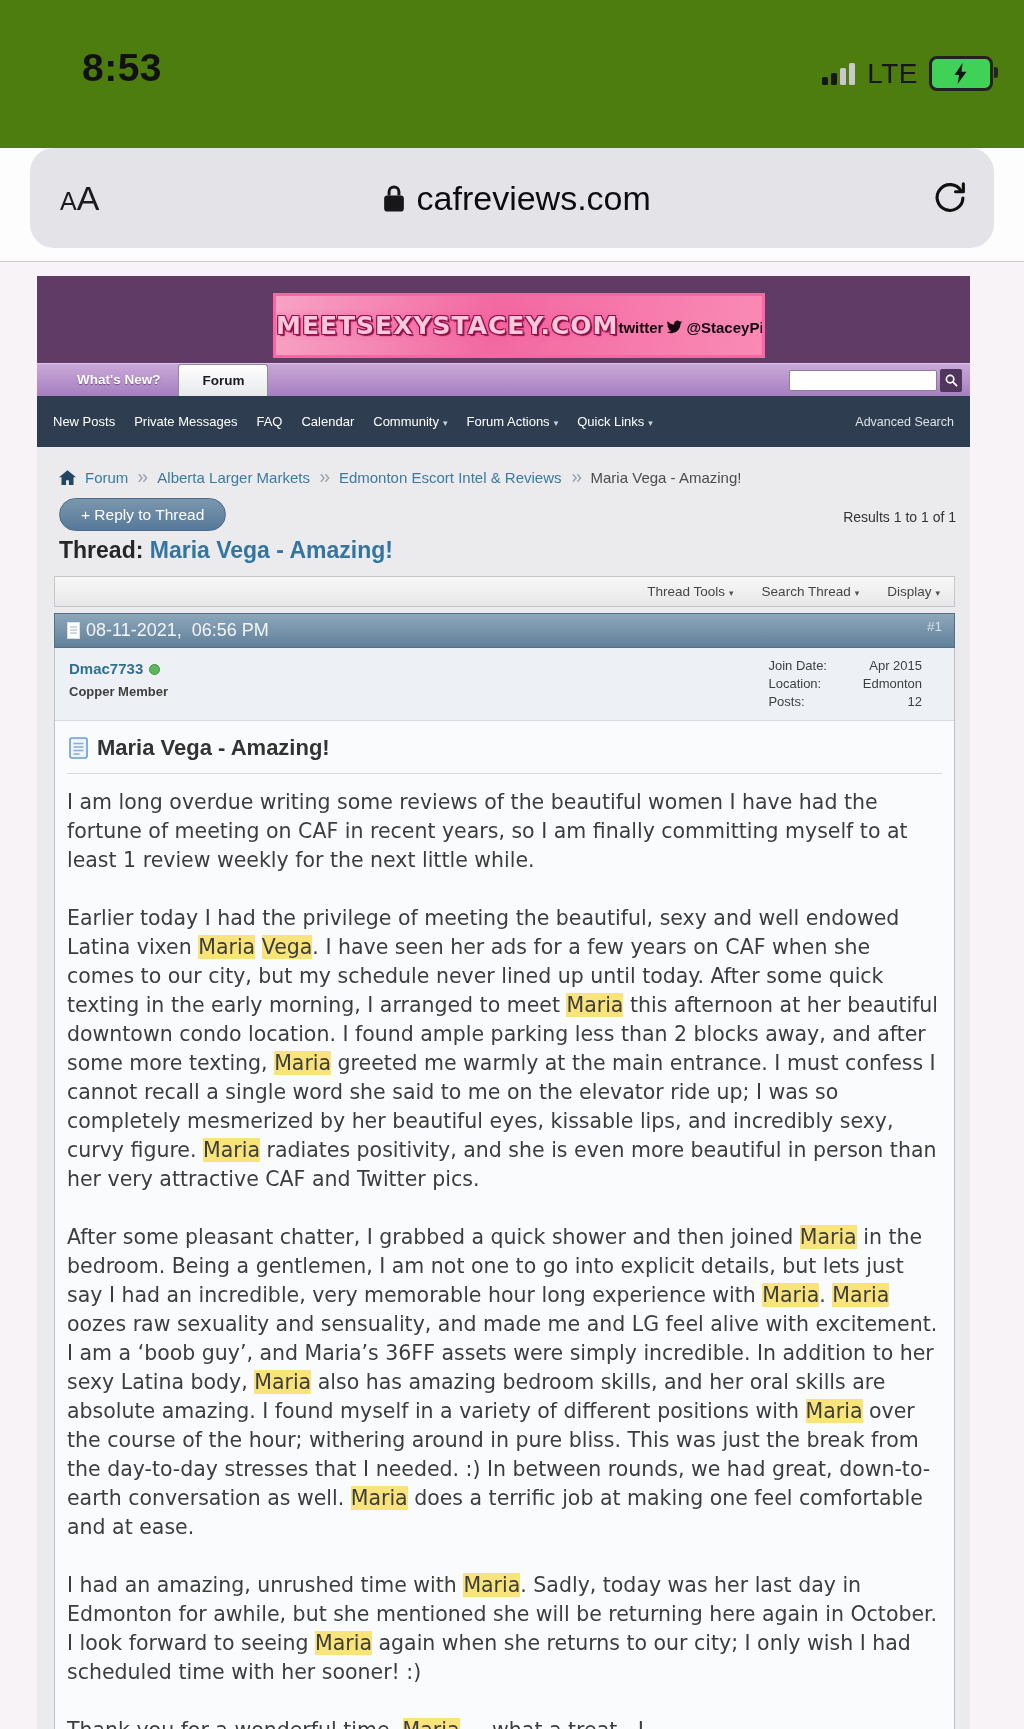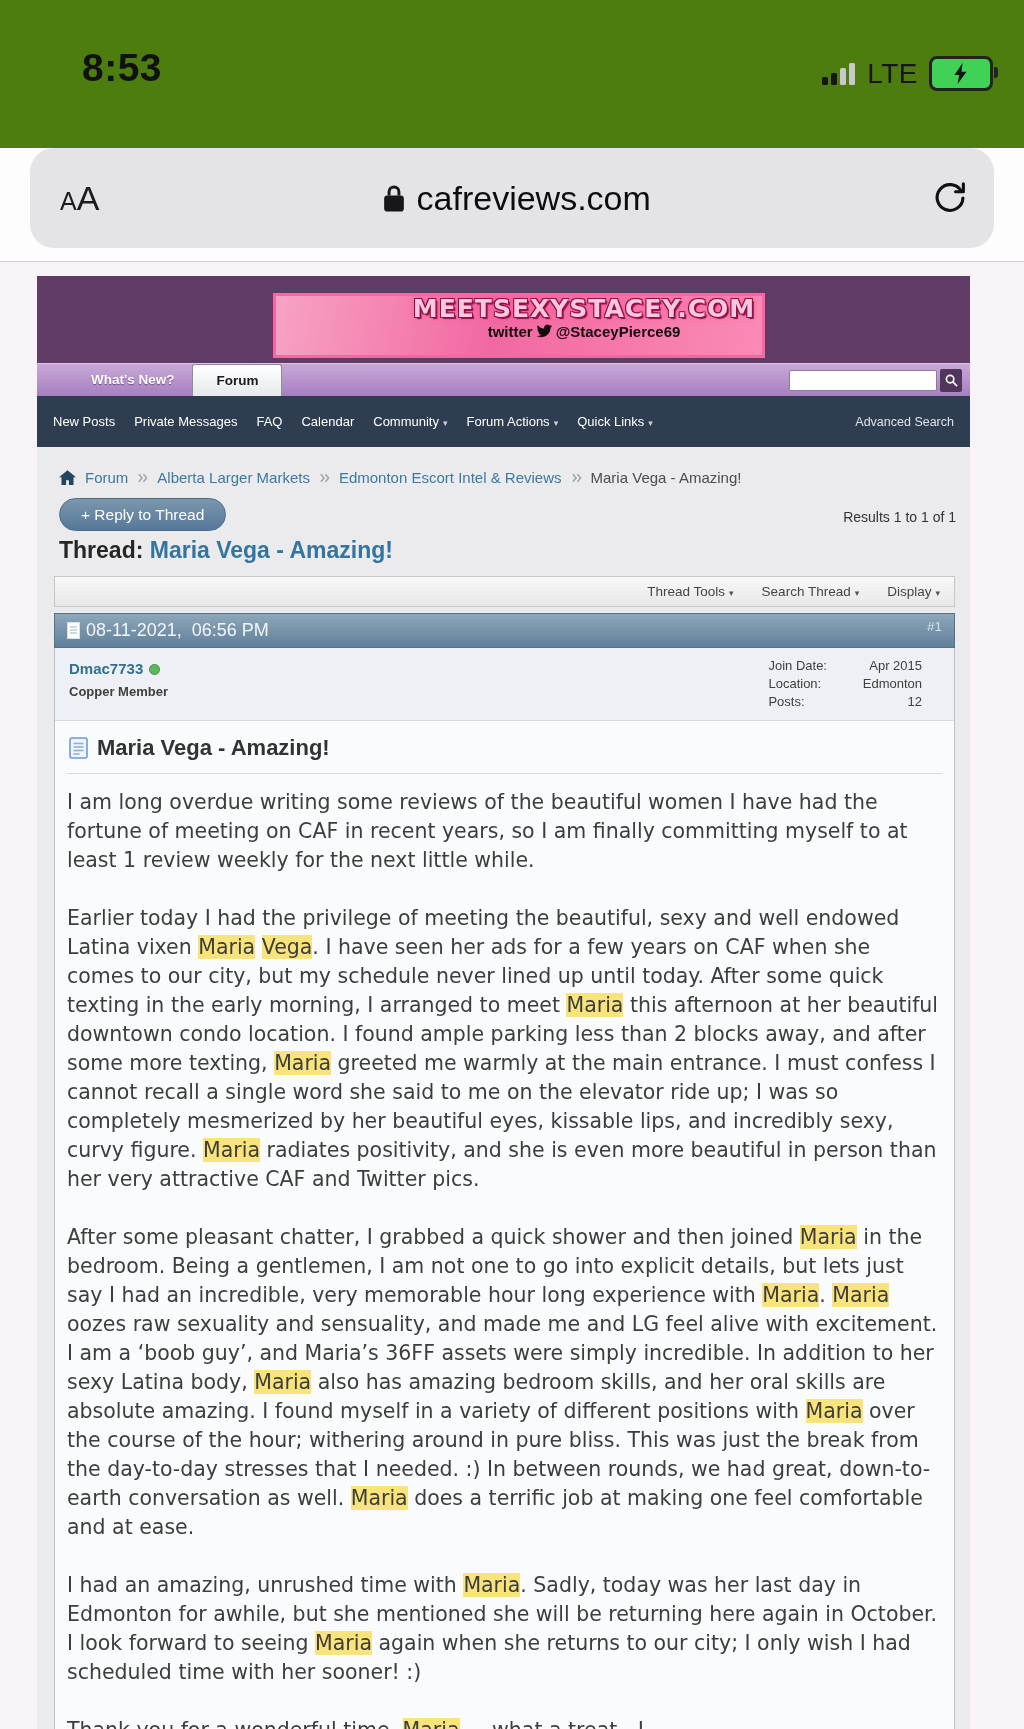--- a/index.html
+++ b/index.html
@@ -27,25 +27,25 @@
   .webpage{background:#f7f3f6;padding-top:14px;}
   .site{margin-left:37px;width:933px;}
 
   .site-header{position:relative;height:87px;background:#5f3b65;}
   .banner{position:absolute;left:236px;top:17px;width:486px;height:59px;border:3px solid #ff63a2;background:linear-gradient(100deg,#f7a3c4,#f268a1 45%,#fa8bb5);display:flex;overflow:hidden;cursor:pointer;}
   .banner-photo{width:130px;height:100%;background:
      radial-gradient(circle at 70% 30%,#d9b49a 0 18%,transparent 19%),
      radial-gradient(circle at 40% 60%,#a9765c 0 40%,transparent 41%),
      linear-gradient(120deg,#c39a82 10%,#8a5a46 55%,#f managed 0),
      linear-gradient(120deg,#c39a82 10%,#8a5a46 60%,#f585ae 61%);}
-  .banner-text{flex:1;display:flex;flex-direction:column;align-items:center;line-height:1;}
+  .banner-text{flex:1;display:flex;justify-content:center;align-items:center;line-height:1;}
   .banner-title{font-family:"DejaVu Sans",sans-serif;font-weight:bold;font-size:25px;letter-spacing:1px;color:#ffc7dc;text-shadow:-1px -1px 0 #8e1247,1px -1px 0 #8e1247,-1px 1px 0 #8e1247,2px 2px 1px #8e1247,0 0 7px #ff4f97;}
   .banner-sub{margin-top:3px;display:flex;align-items:center;gap:3px;font-weight:bold;font-size:15px;color:#15090f;}
 
-  .tab-bar{position:relative;height:32px;background:linear-gradient(#c9a8d8,#a67fc0);border-top:1px solid #dcc6e8;display:flex;align-items:flex-end;padding-left:36px;}
+  .tab-bar{position:relative;height:32px;background:linear-gradient(#c9a8d8,#a67fc0);border-top:1px solid #dcc6e8;display:flex;align-items:flex-end;padding-left:22px;}
   .tab{font-size:13.5px;font-weight:bold;}
   .tab-plain{color:#fff;text-shadow:0 1px 1px rgba(60,20,70,.55);padding:0 18px 9px 18px;cursor:pointer;}
   .tab-active{height:31px;margin-top:-3px;display:flex;align-items:center;padding:0 23px;background:linear-gradient(#ffffff,#e6e8ea);border:1px solid #8f8a97;border-bottom:none;border-radius:3px 3px 0 0;color:#1b1b1d;cursor:pointer;}
   .search-area{position:absolute;right:8px;bottom:4px;display:flex;align-items:center;gap:3px;}
   .search-input{width:148px;height:21px;border:1px solid #8a7f92;border-radius:2px;background:#fff;outline:none;font-size:13px;padding:0 4px;box-sizing:border-box;}
   .search-btn{width:22px;height:23px;background:#50355c;border:none;border-radius:2px;display:flex;align-items:center;justify-content:center;cursor:pointer;padding:0;}
 
   .navbar{height:25px;background:#2e3d4f;display:flex;align-items:center;padding:13px 16px;gap:19px;}
   .nav-item{color:#fff;font-size:13px;cursor:pointer;white-space:nowrap;}
   .nav-caret{font-size:9px;color:#c9d2da;margin-left:4px;}

